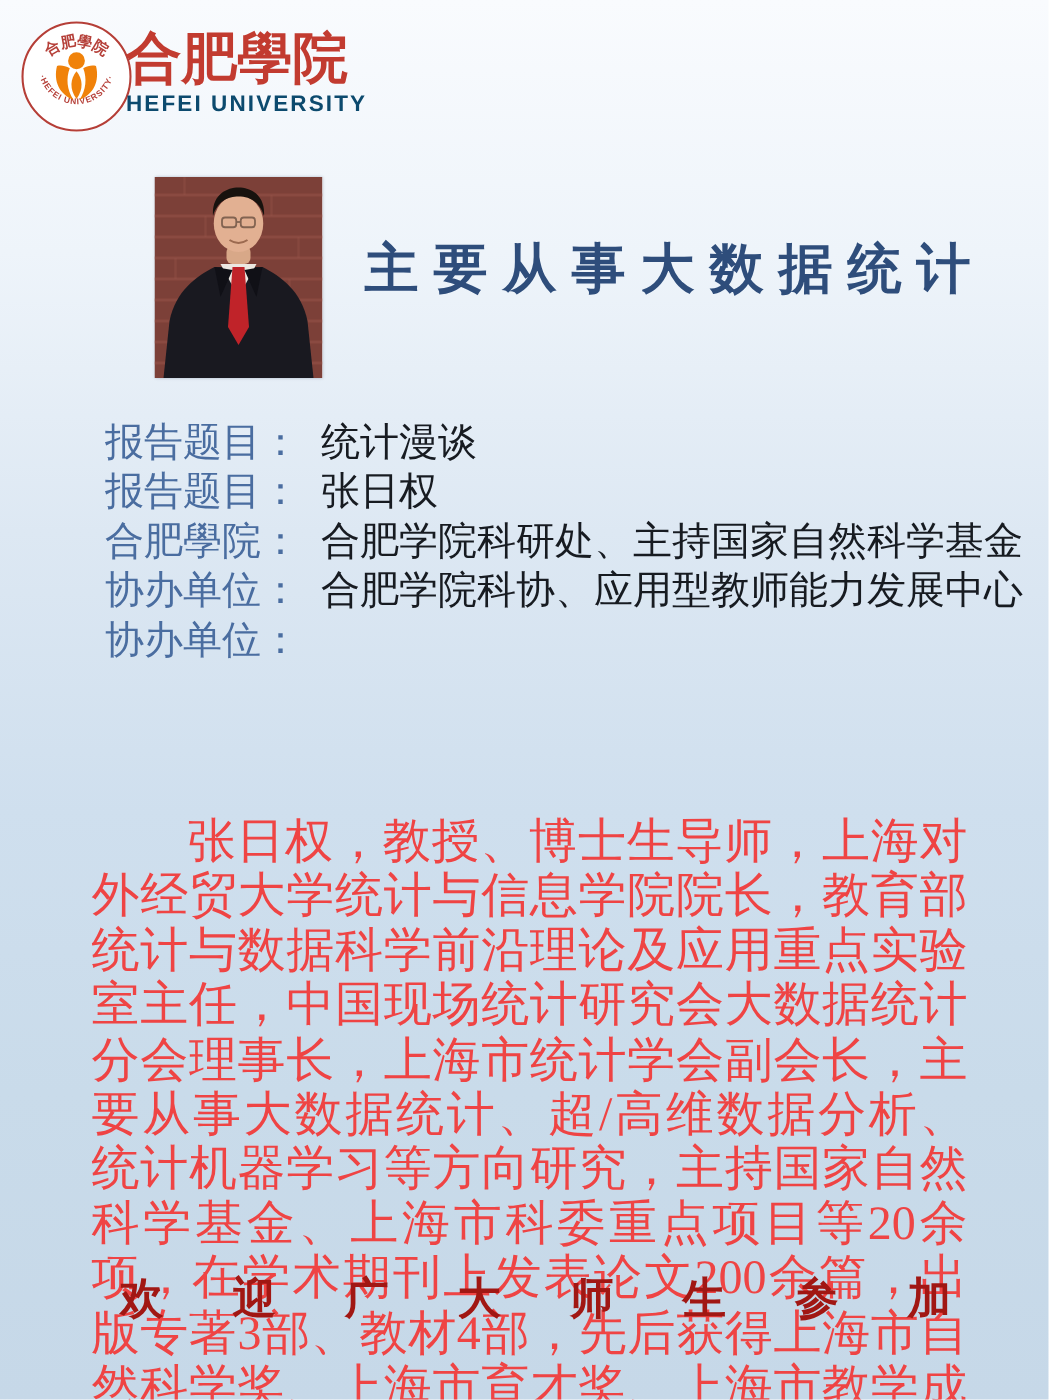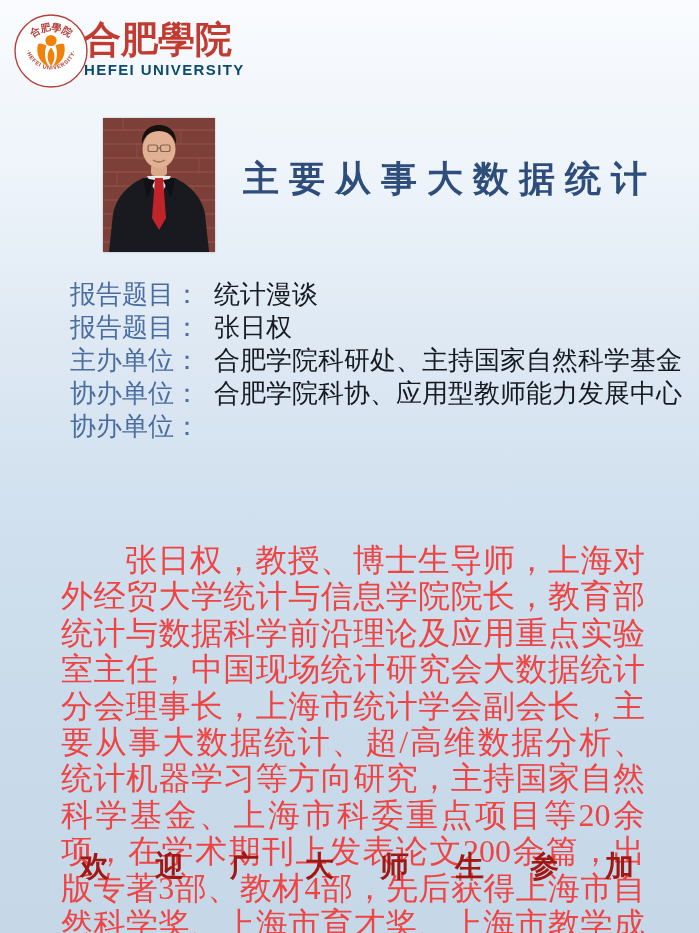--- a/index.html
+++ b/index.html
@@ -133,21 +133,21 @@
 <div class="abs title">主要从事大数据统计</div>
 
 <div class="abs details">
   <div class="detail-row">
     <span class="detail-label">报告题目：</span><span class="detail-value">统计漫谈</span>
   </div>
   <div class="detail-row">
     <span class="detail-label">报告题目：</span><span class="detail-value">张日权</span>
   </div>
   <div class="detail-row">
-    <span class="detail-label">主办单位：</span><span class="detail-value">合肥学院科研处、主持国家自然科学基金</span>
+    <span class="detail-label">合肥學院：</span><span class="detail-value">合肥学院科研处、主持国家自然科学基金</span>
   </div>
   <div class="detail-row">
     <span class="detail-label">协办单位：</span><span class="detail-value">合肥学院科协、应用型教师能力发展中心</span>
   </div>
   <div class="detail-row">
     <span class="detail-label">协办单位：</span><span class="detail-value"></span>
   </div>
 </div>
 
 <p class="abs bio">张日权，教授、博士生导师，上海对外经贸大学统计与信息学院院长，教育部统计与数据科学前沿理论及应用重点实验室主任，中国现场统计研究会大数据统计分会理事长，上海市统计学会副会长，主要从事大数据统计、超/高维数据分析、统计机器学习等方向研究，主持国家自然科学基金、上海市科委重点项目等20余项，在学术期刊上发表论文200余篇，出版专著3部、教材4部，先后获得上海市自然科学奖、上海市育才奖、上海市教学成果奖等20余项。</p>

